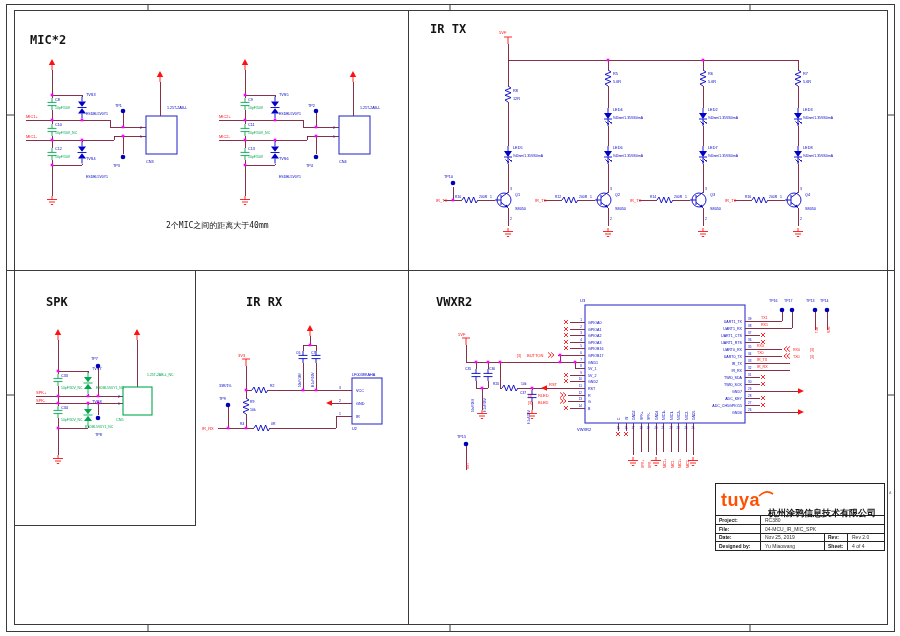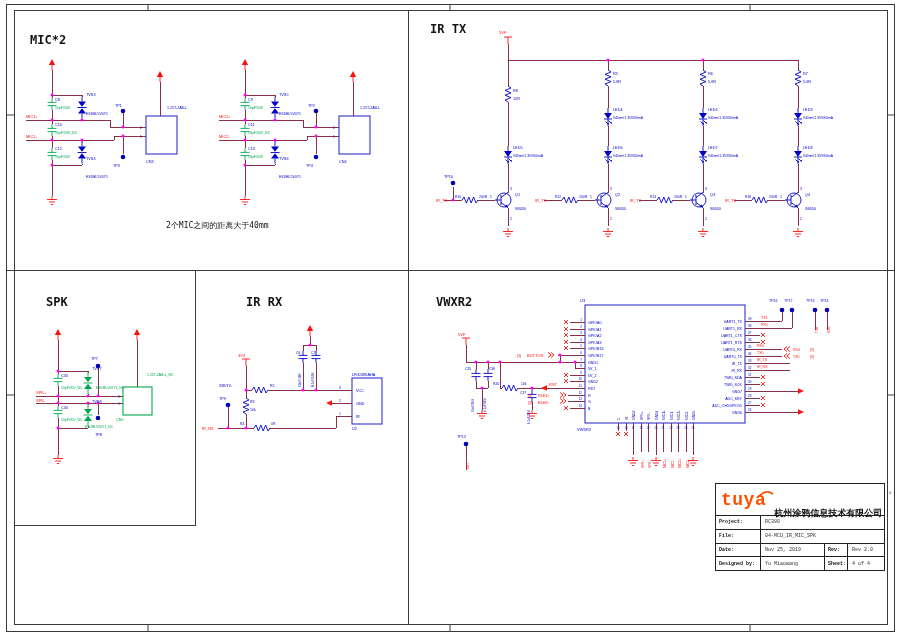--- a/index.html
+++ b/index.html
@@ -15,22 +15,22 @@
   .fb{fill:#0000C8;stroke:none;}
   .sg{stroke:#00A84F;stroke-width:.9;fill:none;}
   .fg{fill:#00A84F;stroke:none;}
   .sr{stroke:#FF1010;stroke-width:.9;fill:none;}
   .fr{fill:#FF1010;stroke:none;}
   .fm{fill:#FF00FF;stroke:none;}
   .ftp{fill:#0000B8;stroke:none;}
   .boxb{stroke:#3333CC;stroke-width:1.1;fill:none;}
   .boxg{stroke:#00A84F;stroke-width:1.1;fill:none;}
   
-  .tblock{position:absolute;left:715px;top:483px;width:170px;height:88px;border:1px solid #222;
-          display:flex;flex-direction:column;background:#fff;box-sizing:border-box;font-family:Liberation Mono, monospace;}
+  .tblock{position:absolute;left:715px;top:483px;width:170px;height:68px;border:1px solid #222;
+          display:flex;flex-direction:column;background:#fff;box-sizing:border-box;}
   .tb-logo{height:31px;border-bottom:1px solid #222;display:flex;align-items:center;padding:0 5px;position:relative;}
   .tuya{color:#FF5000;font-weight:bold;font-size:18px;letter-spacing:.5px;line-height:1;}
   .swoosh{position:absolute;left:42px;top:5px;}
   .company{font-weight:bold;font-size:9px;color:#111;margin-left:8px;white-space:nowrap;margin-top:28px;}
   .tb-row{flex:1;display:flex;border-bottom:1px solid #222;font-size:5px;align-items:stretch;}
   .tb-row:last-child{border-bottom:none;}
   .tb-label{width:45px;min-width:45px;border-right:1px solid #222;display:flex;align-items:center;
             padding-left:3px;font-weight:bold;color:#111;box-sizing:border-box;}
   .tb-val{flex:1;display:flex;align-items:center;padding-left:4px;color:#333;}
   .tb-sub{width:24px;min-width:24px;border-left:1px solid #222;}

